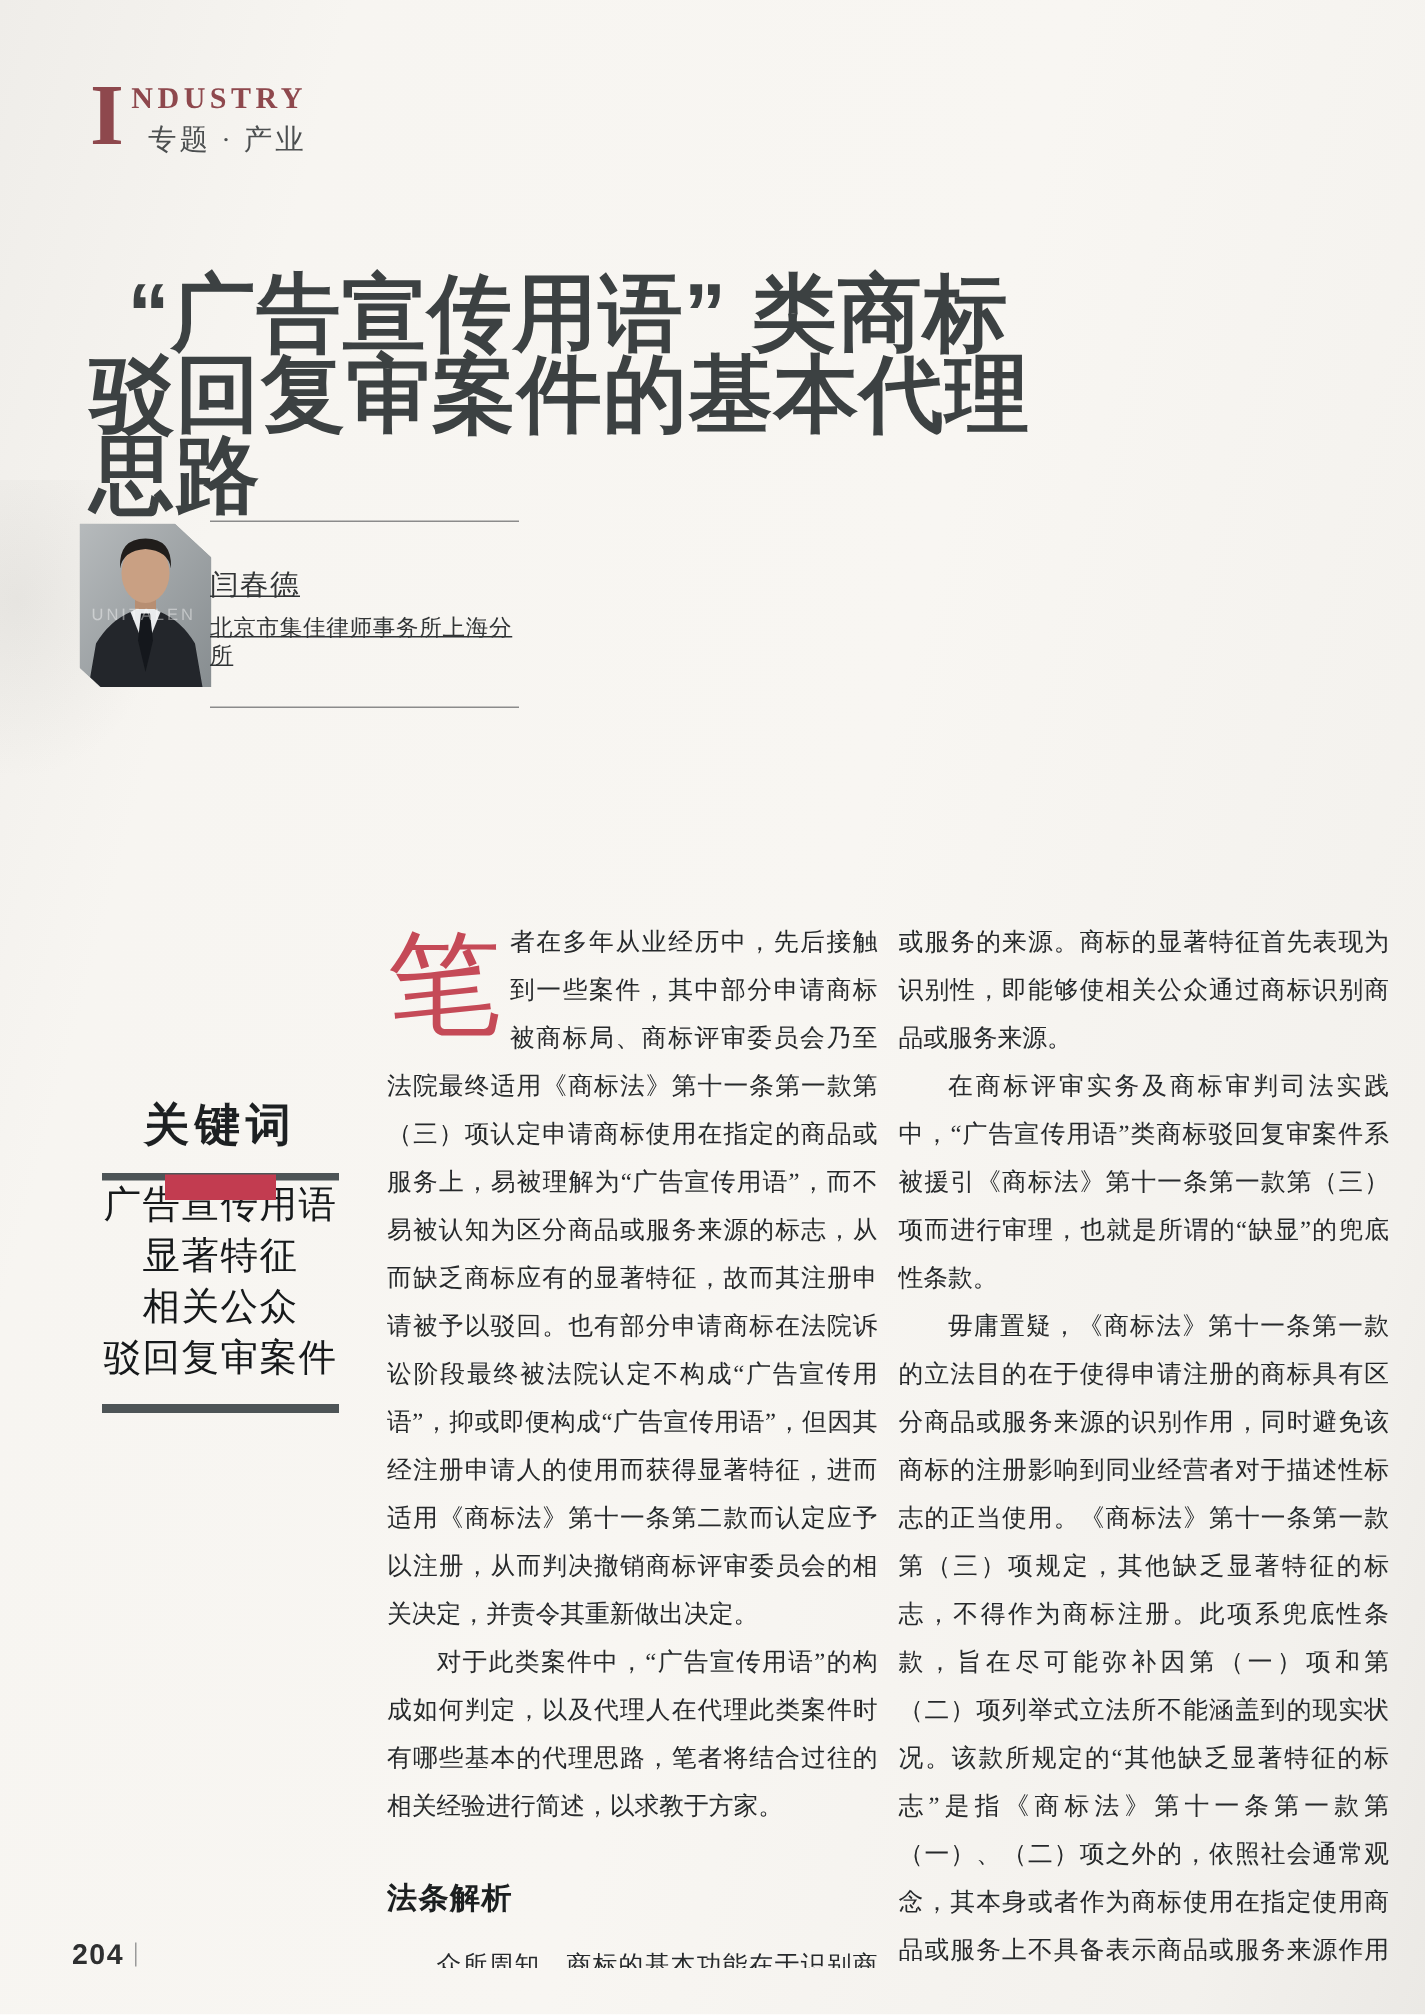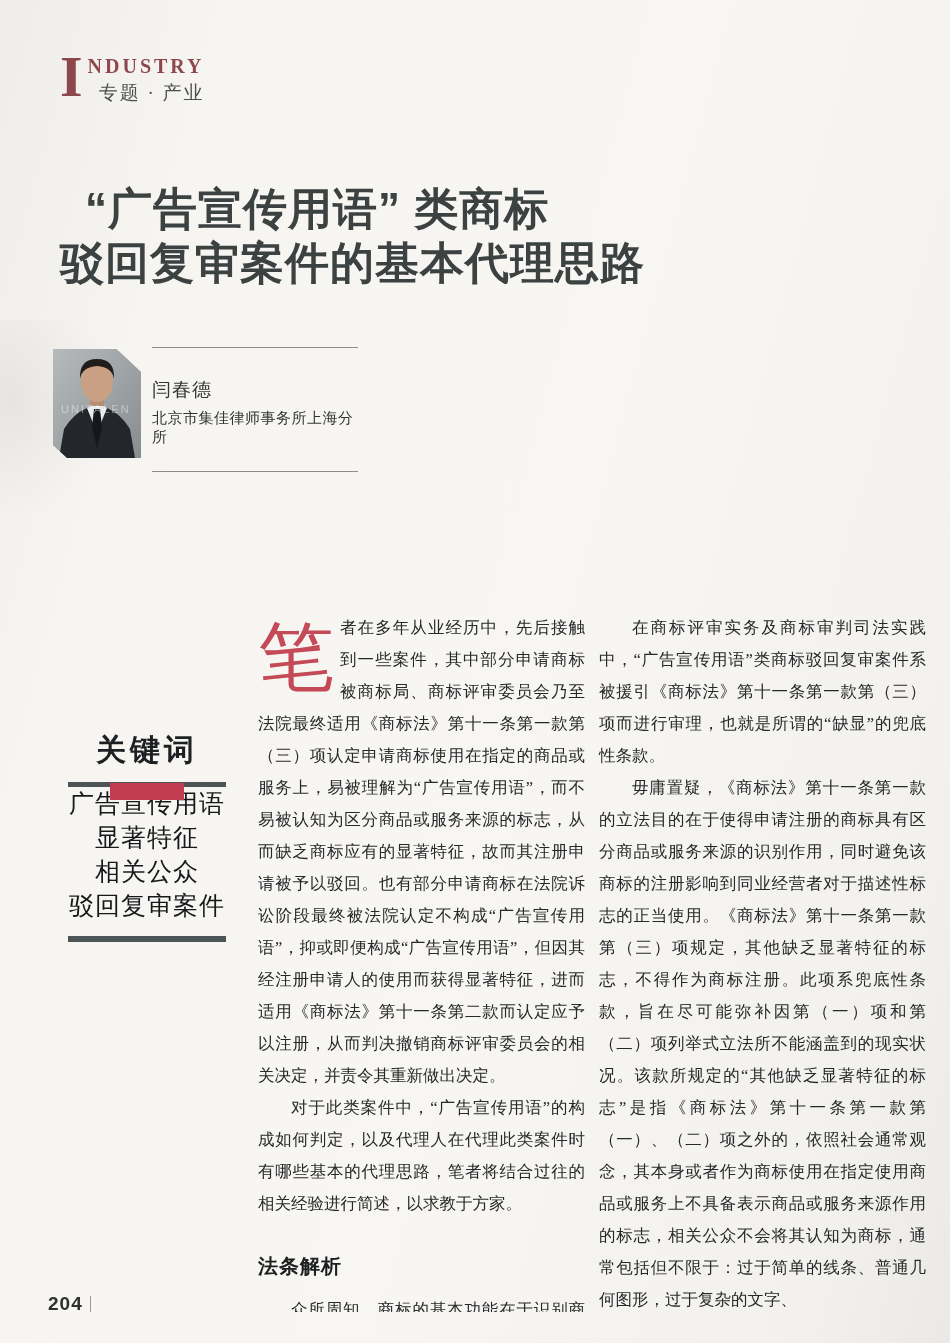--- a/index.html
+++ b/index.html
@@ -30,34 +30,34 @@
   .brand-en {
     font-family: "Liberation Serif", "DejaVu Serif", serif;
     font-size: 20px; letter-spacing: 3px; color: #8e484d; font-weight: 600;
   }
   .brand-cn { font-size: 19px; color: #4c4f50; margin-top: 2px; letter-spacing: 2px; text-align: right; }
 
   
   .title {
     position: absolute; left: 60px; top: 182px; width: 640px;
     font-family: "Liberation Sans", "DejaVu Sans", sans-serif;
-    font-weight: bold; color: #3c4142; font-size: 44px; line-height: 54px; letter-spacing: 1px;
+    font-weight: bold; color: #3c4142; font-size: 56px; line-height: 54px; letter-spacing: 1px;
   }
   .title .t1 { display: block; padding-left: 25px; }
   .title .t2 { display: block; }
 
   
   .photo {
     position: absolute; left: 53px; top: 349px; width: 88px; height: 109px;
     clip-path: polygon(0 0, 72% 0, 100% 21%, 100% 100%, 16% 100%, 0 88%);
     background: #9aa0a2;
   }
   .photo svg { display: block; width: 100%; height: 100%; }
-  .author-info { position: absolute; left: 152px; top: 347px; width: 206px;
-    font-family: "Liberation Sans", "DejaVu Sans", sans-serif; }
+  .author-info { position: absolute; left: 140px; top: 347px; width: 206px;
+    font-family: "Liberation Sans", "DejaVu Sans", sans-serif; text-decoration: underline; }
   .a-rule { border-top: 1px solid #8b8b8b; width: 100%; height: 0; }
   .author-name { margin-top: 29px; font-size: 19px; color: #323536; letter-spacing: 1px; }
   .author-affil { margin-top: 6px; font-size: 15px; color: #323536; letter-spacing: 0.5px; }
   .author-info .bottom { margin-top: 24px; }
 
   
   .keywords { position: absolute; left: 68px; top: 730px; width: 158px; text-align: center; }
   .kw-title { font-size: 30px; font-weight: bold; letter-spacing: 4px; color: #1d2022; }
   .kw-rule { margin-top: 11px; height: 5px; background: #4d5456; position: relative; }
   .kw-red { position: absolute; left: 42px; top: 1px; width: 74px; height: 17px; background: #c23c50; }
@@ -154,20 +154,21 @@
   </aside>
 
   <main class="article">
     <div class="col col-left">
       <p class="p-drop"><span class="dropcap">笔</span><span>者在多年从业经历中，先后接触到一些案件，其中部分申请商标被商标局、商标评审委员会乃至法院最终适用《商标法》第十一条第一款第（三）项认定申请商标使用在指定的商品或服务上，易被理解为“广告宣传用语”，而不易被认知为区分商品或服务来源的标志，从而缺乏商标应有的显著特征，故而其注册申请被予以驳回。也有部分申请商标在法院诉讼阶段最终被法院认定不构成“广告宣传用语”，抑或即便构成“广告宣传用语”，但因其经注册申请人的使用而获得显著特征，进而适用《商标法》第十一条第二款而认定应予以注册，从而判决撤销商标评审委员会的相关决定，并责令其重新做出决定。</span></p>
       <p class="indent">对于此类案件中，“广告宣传用语”的构成如何判定，以及代理人在代理此类案件时有哪些基本的代理思路，笔者将结合过往的相关经验进行简述，以求教于方家。</p>
       <h2 class="sec-heading">法条解析</h2>
       <p class="indent">众所周知，商标的基本功能在于识别商品</p>
     </div>
     <div class="col col-right">
+      <p>或服务的来源。商标的显著特征首先表现为识别性，即能够使相关公众通过商标识别商品或服务来源。</p>
       <p class="indent">在商标评审实务及商标审判司法实践中，“广告宣传用语”类商标驳回复审案件系被援引《商标法》第十一条第一款第（三）项而进行审理，也就是所谓的“缺显”的兜底性条款。</p>
       <p class="indent">毋庸置疑，《商标法》第十一条第一款的立法目的在于使得申请注册的商标具有区分商品或服务来源的识别作用，同时避免该商标的注册影响到同业经营者对于描述性标志的正当使用。《商标法》第十一条第一款第（三）项规定，其他缺乏显著特征的标志，不得作为商标注册。此项系兜底性条款，旨在尽可能弥补因第（一）项和第（二）项列举式立法所不能涵盖到的现实状况。该款所规定的“其他缺乏显著特征的标志”是指《商标法》第十一条第一款第（一）、（二）项之外的，依照社会通常观念，其本身或者作为商标使用在指定使用商品或服务上不具备表示商品或服务来源作用的标志，相关公众不会将其认知为商标，通常包括但不限于：过于简单的线条、普通几何图形，过于复杂的文字、</p>
     </div>
   </main>
 
   <footer class="pagenum">
     <span>204</span><span class="pn-bar"></span>
   </footer>
 </div>
 

